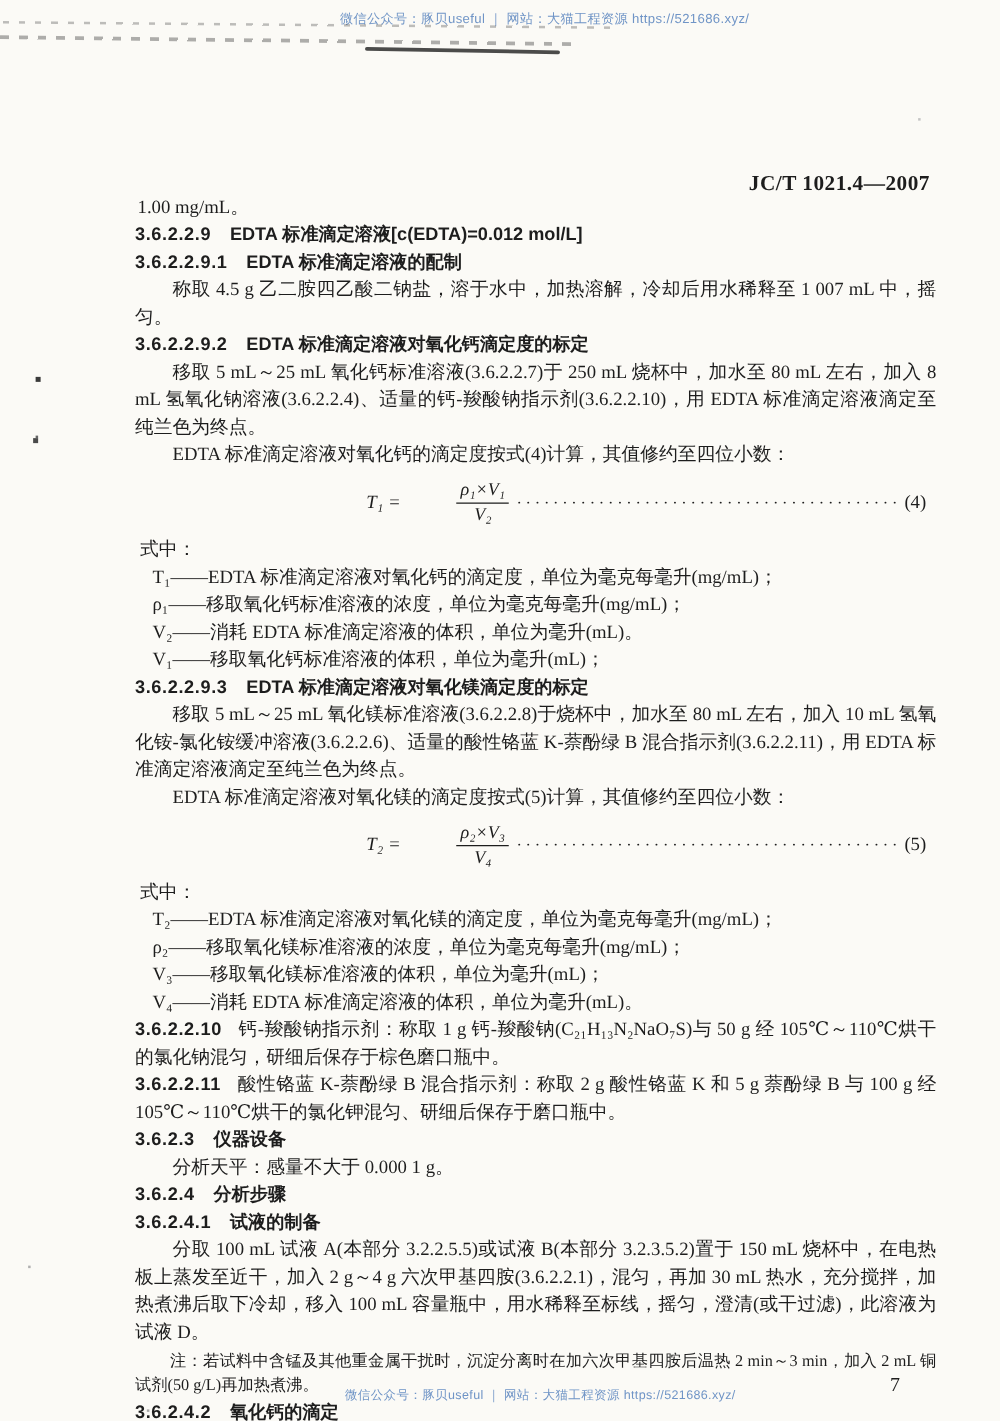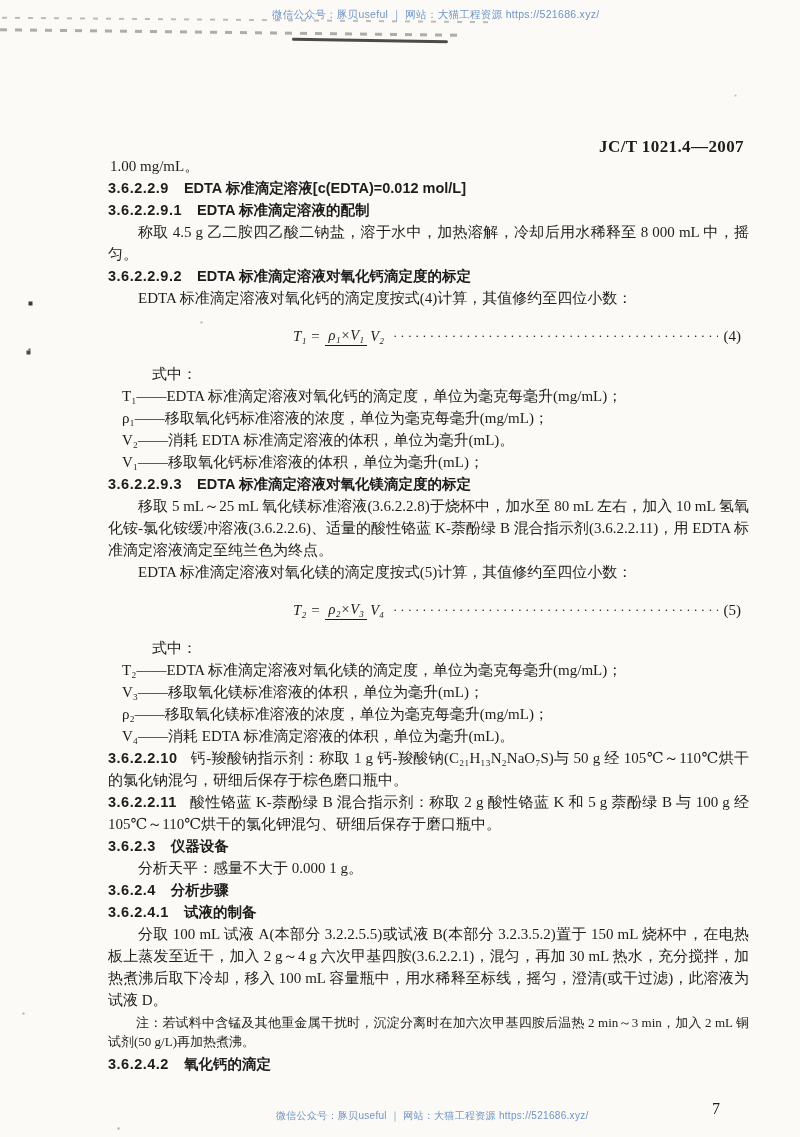--- a/index.html
+++ b/index.html
@@ -56,38 +56,38 @@
   }
   .blk{margin:0;}
   .plain{text-indent:2px;}
   .clause{
     font-weight:bold;
     font-family:"Liberation Sans","DejaVu Sans",sans-serif;
     font-size:14.5px;text-align:left;
   }
   .clause .num{margin-right:15px;letter-spacing:.5px;}
   .para{text-indent:30px;}
-  .lead{text-indent:4px;margin-left:40px;}
+  .lead{text-indent:4px;}
   .def{padding-left:14px;}
   .def .term{}
   .numpara .np-num{
     font-weight:bold;
     font-family:"Liberation Sans","DejaVu Sans",sans-serif;
     font-size:14.5px;margin-right:13px;letter-spacing:.5px;
   }
   .note{font-size:13px;line-height:19px;text-indent:28px;margin:2px 0;}
   
   .formula-block{
     display:flex;align-items:center;
     height:46px;margin:4px 0;
     padding-left:185px;text-indent:0;
   }
   .f-lhs{font-style:italic;margin-right:5px;white-space:nowrap;}
-  .frac{display:inline-flex;align-items:center;
-    font-style:italic;line-height:19px;font-size:14.5px;}
+  .frac{display:inline-flex;flex-direction:column;align-items:center;
+    font-style:italic;line-height:19px;font-size:14.5px;margin-left:40px;}
   .frac .fnum{border-bottom:1.4px solid #1d1d1d;padding:0 3px;}
   .frac .fden{padding:0 3px;}
   .dots{flex:1;white-space:nowrap;overflow:hidden;letter-spacing:3px;
     margin:0 6px;font-size:13px;}
   .f-label{white-space:nowrap;margin-right:8px;}
 </style>
 </head>
 <body>
 
 <div class="page">
@@ -106,26 +106,27 @@
     <div class="blk plain">1.00 mg/mL。</div>
 
     <div class="blk clause">
       <span class="num">3.6.2.2.9</span><span class="title">EDTA 标准滴定溶液[c(EDTA)=0.012 mol/L]</span>
     </div>
 
     <div class="blk clause">
       <span class="num">3.6.2.2.9.1</span><span class="title">EDTA 标准滴定溶液的配制</span>
     </div>
 
-    <div class="blk para">称取 4.5 g 乙二胺四乙酸二钠盐，溶于水中，加热溶解，冷却后用水稀释至 8 000 mL 中，摇匀。</div>
+    <div class="blk para">称取 4.5 g 乙二胺四乙酸二钠盐，溶于水中，加热溶解，冷却后用水稀释至 1 007 mL 中，摇匀。</div>
 
     <div class="blk clause">
       <span class="num">3.6.2.2.9.2</span><span class="title">EDTA 标准滴定溶液对氧化钙滴定度的标定</span>
     </div>
 
+    <div class="blk para">移取 5 mL～25 mL 氧化钙标准溶液(3.6.2.2.7)于 250 mL 烧杯中，加水至 80 mL 左右，加入 8 mL 氢氧化钠溶液(3.6.2.2.4)、适量的钙-羧酸钠指示剂(3.6.2.2.10)，用 EDTA 标准滴定溶液滴定至纯兰色为终点。</div>
     <div class="blk para">EDTA 标准滴定溶液对氧化钙的滴定度按式(4)计算，其值修约至四位小数：</div>
 
     <div class="blk formula-block">
       <span class="f-lhs">T₁ =</span>
       <span class="frac">
         <span class="fnum">ρ₁×V₁</span>
         <span class="fden">V₂</span>
       </span>
       <span class="dots">················································································</span>
       <span class="f-label">(4)</span>
@@ -162,24 +163,24 @@
       <span class="dots">················································································</span>
       <span class="f-label">(5)</span>
     </div>
 
     <div class="blk lead">式中：</div>
 
     <div class="blk def">
       <span class="term">T₂</span><span>——EDTA 标准滴定溶液对氧化镁的滴定度，单位为毫克每毫升(mg/mL)；</span>
     </div>
     <div class="blk def">
+      <span class="term">ρ₂</span><span>——移取氧化镁标准溶液的浓度，单位为毫克每毫升(mg/mL)；</span>
+    </div>
+    <div class="blk def">
       <span class="term">V₃</span><span>——移取氧化镁标准溶液的体积，单位为毫升(mL)；</span>
-    </div>
-    <div class="blk def">
-      <span class="term">ρ₂</span><span>——移取氧化镁标准溶液的浓度，单位为毫克每毫升(mg/mL)；</span>
     </div>
     <div class="blk def">
       <span class="term">V₄</span><span>——消耗 EDTA 标准滴定溶液的体积，单位为毫升(mL)。</span>
     </div>
 
     <div class="blk numpara">
       <span class="np-num">3.6.2.2.10</span><span>钙-羧酸钠指示剂：称取 1 g 钙-羧酸钠(C₂₁H₁₃N₂NaO₇S)与 50 g 经 105℃～110℃烘干的氯化钠混匀，研细后保存于棕色磨口瓶中。</span>
     </div>
     <div class="blk numpara">
       <span class="np-num">3.6.2.2.11</span><span>酸性铬蓝 K-萘酚绿 B 混合指示剂：称取 2 g 酸性铬蓝 K 和 5 g 萘酚绿 B 与 100 g 经 105℃～110℃烘干的氯化钾混匀、研细后保存于磨口瓶中。</span>

